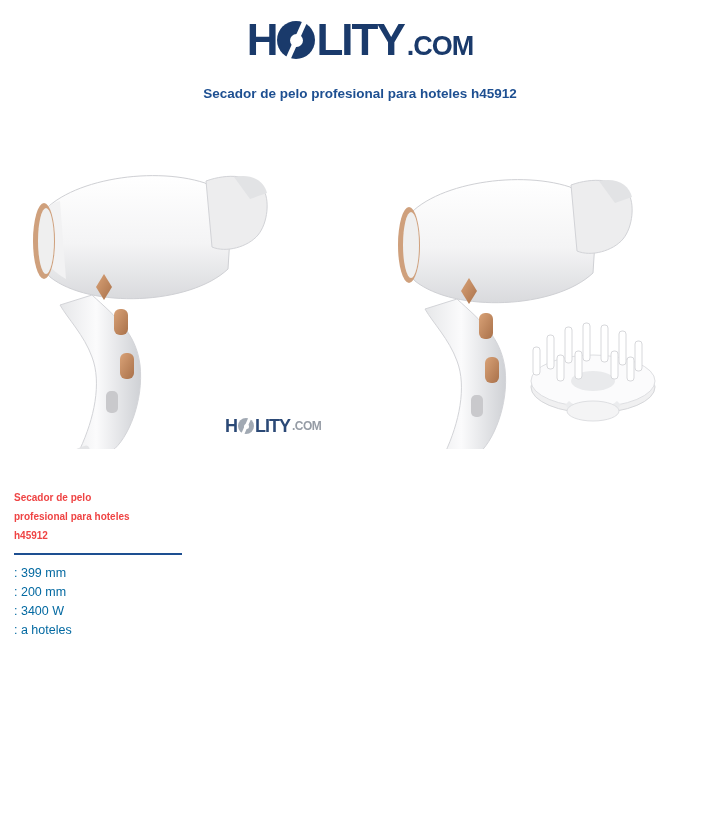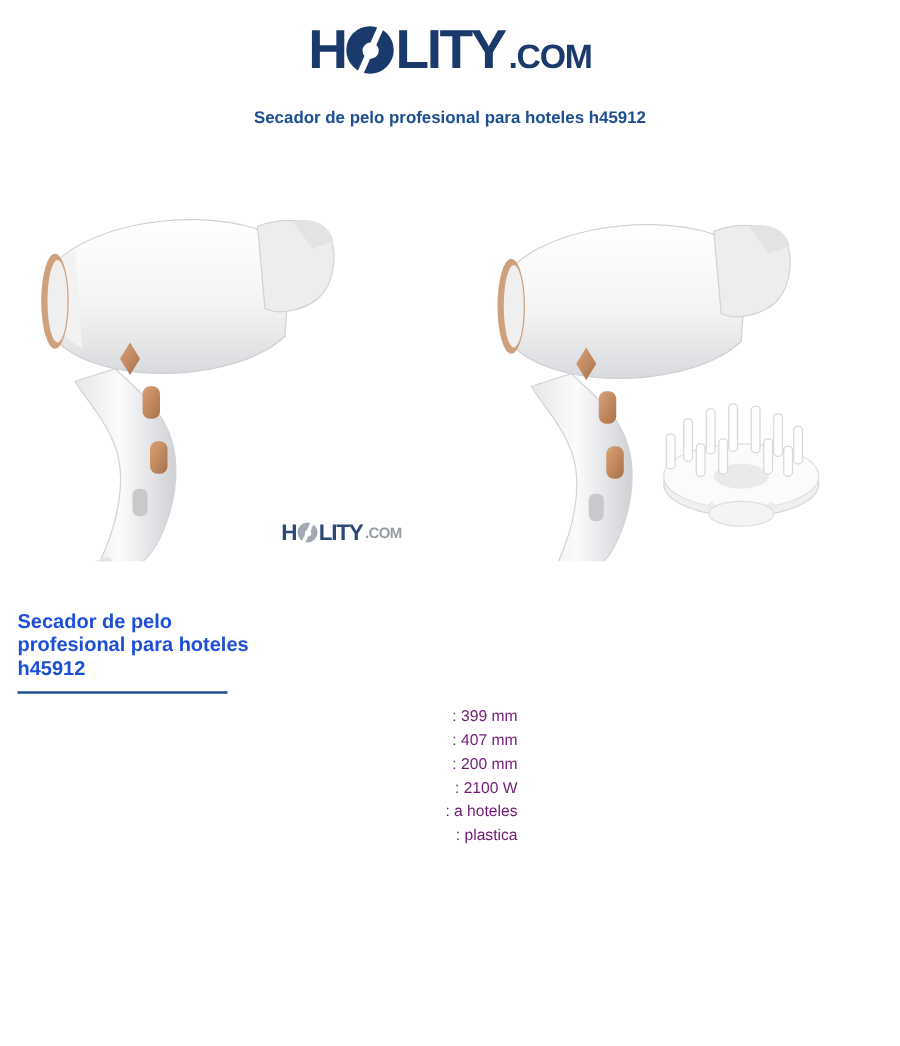--- a/index.html
+++ b/index.html
@@ -141,39 +141,38 @@
   .wm-a { left: 205px; top: 298px; }
 
   
   .details {
     position: absolute;
     left: 14px;
     top: 488px;
     width: 400px;
   }
   .details-title {
-    font-size: 16px;
-    font-weight: bold;
-    color: #1d4ed8;
+    font-size: 10px;
+    font-weight: bold;
+    color: #ef4444;
     line-height: 19px;
     white-space: pre-line;
   }
   .rule {
     width: 168px;
     height: 2px;
     background: #1d4f91;
     margin-top: 8px;
     margin-bottom: 9px;
   }
   .spec-row {
     font-size: 12.5px;
-    color: #701a75;
+    color: #0369a1;
     line-height: 19px;
     white-space: pre;
-    text-align: right;
   }
 </style>
 </head>
 <body>
 
 <div class="header">
   <div class="logo">
     <span class="lg-h">H</span>
     <span class="lg-mark">
       <span class="ring"></span>
@@ -295,18 +294,16 @@
   </div>
 </div>
 
 <div class="details">
   <div class="details-title">Secador de pelo
 profesional para hoteles
 h45912</div>
   <div class="rule"></div>
 
   <div class="spec-row">: 399 mm</div>
-  <div class="spec-row">: 407 mm</div>
   <div class="spec-row">: 200 mm</div>
-  <div class="spec-row">: 2100 W</div>
+  <div class="spec-row">: 3400 W</div>
   <div class="spec-row">: a hoteles</div>
-  <div class="spec-row">: plastica</div>
 </div>
 
 </body></html>

